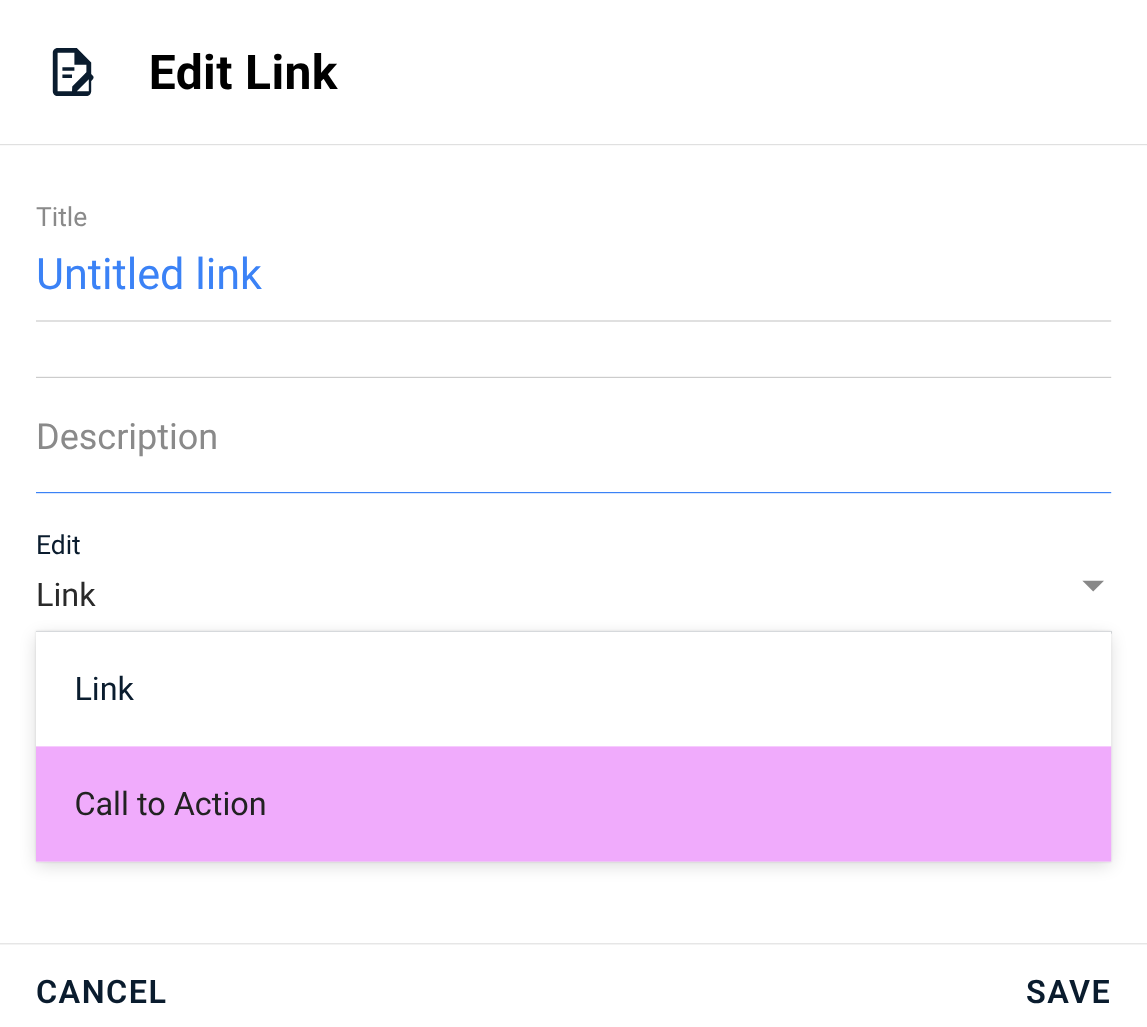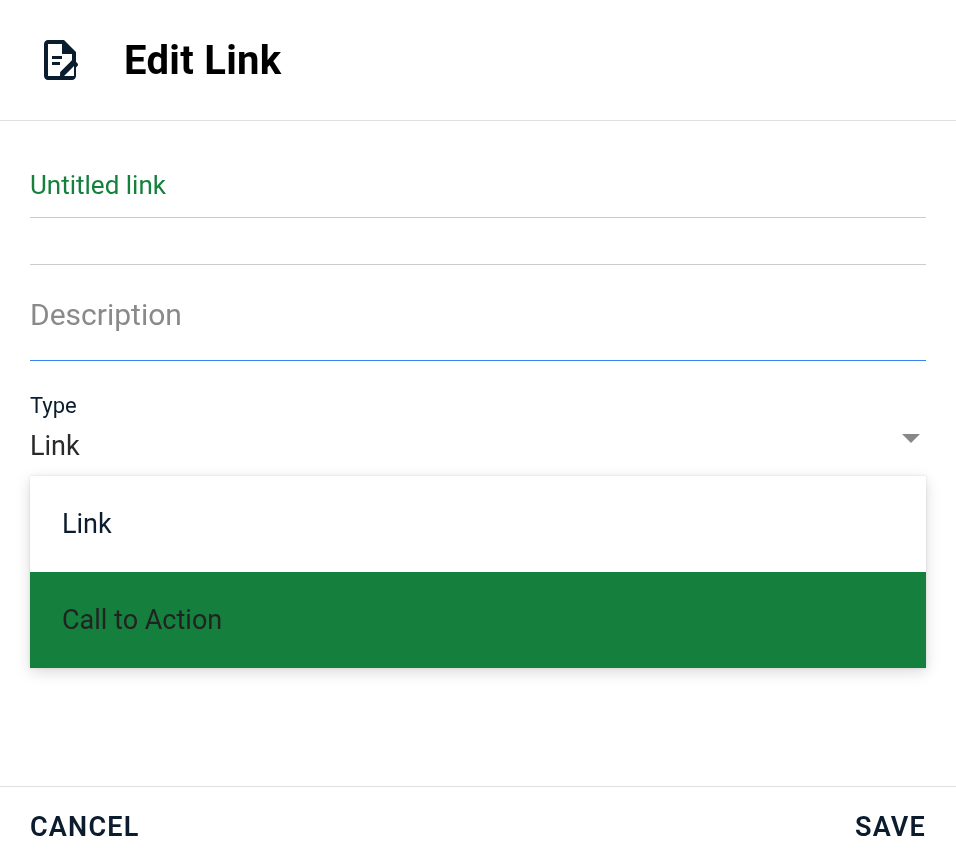--- a/index.html
+++ b/index.html
@@ -48,22 +48,22 @@
     .field-label {
       font-size: 22px;
       color: #8a8a8a;
       margin-bottom: 12px;
       display: block;
     }
     .select-field .field-label {
       color: #0a1c2e;
     }
     .field-input {
-      font-size: 26px;
-      color: #15803d;
+      font-size: 36px;
+      color: #3b82f6;
       border: none;
       outline: none;
       width: 100%;
       background: transparent;
       font-family: inherit;
       line-height: 1.3;
     }
     .field-input::placeholder {
       color: #8a8a8a;
     }
@@ -114,21 +114,21 @@
     .dropdown-option {
       padding: 32px 32px;
       font-size: 27px;
       color: #222222;
       cursor: pointer;
     }
     .dropdown-option.selected {
       color: #0a1c2e;
     }
     .dropdown-option.hover {
-      background: #15803d;
+      background: #f0abfc;
     }
     .footer-actions {
       position: absolute;
       display: flex;
       justify-content: space-between;
       align-items: center;
       width: 100%;
       padding: 16px 30px;
       top: 786px;
       border-top: 1px solid #e0e0e0;
@@ -155,32 +155,33 @@
       <path d="M8 10h5v1.5H8z"></path>
       <path d="M8 13h4v1.5H8z"></path>
       <path d="M20.7 13.6l-1.3-1.3c-0.4-0.4-1-0.4-1.4 0l-0.7 0.7 2.7 2.7 0.7-0.7c0.4-0.4 0.4-1 0-1.4z"></path>
     </svg>
   </span>
   <h1 class="dialog-title">Edit Link</h1>
 </div>
 
 <div class="form-content">
   <div class="form-field">
+    <label class="field-label">Title</label>
     <input type="text" class="field-input" value="Untitled link" style="">
   </div>
 
   <div class="form-field">
   </div>
 
   <div class="description-field">
     <input type="text" class="description-placeholder" placeholder="Description" style="">
   </div>
 
   <div class="form-field select-field">
-    <label class="field-label">Type</label>
+    <label class="field-label">Edit</label>
     <div class="select-value-row">
       <span class="select-value">Link</span>
       <span class="dropdown-caret"></span>
     </div>
 
     <div class="dropdown-menu">
       <div class="dropdown-option selected">Link</div>
       <div class="dropdown-option hover">Call to Action</div>
     </div>
   </div>

